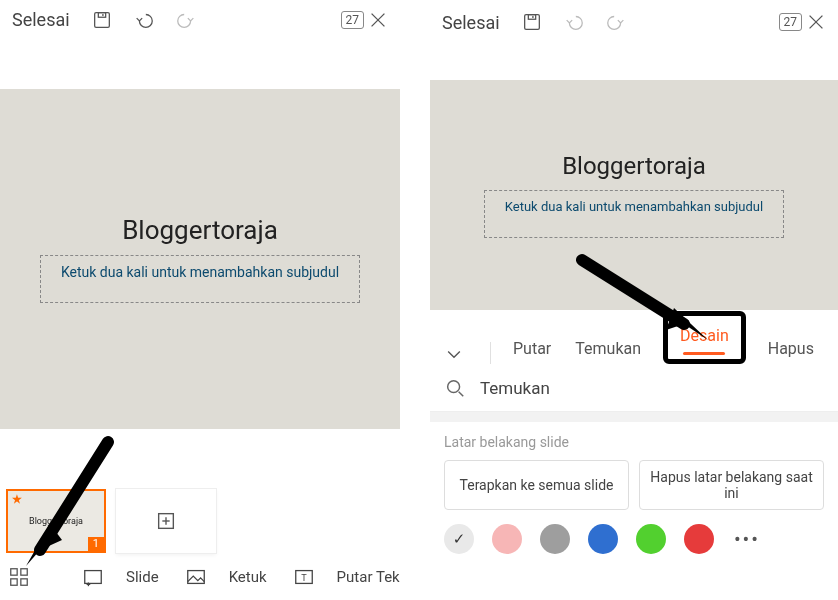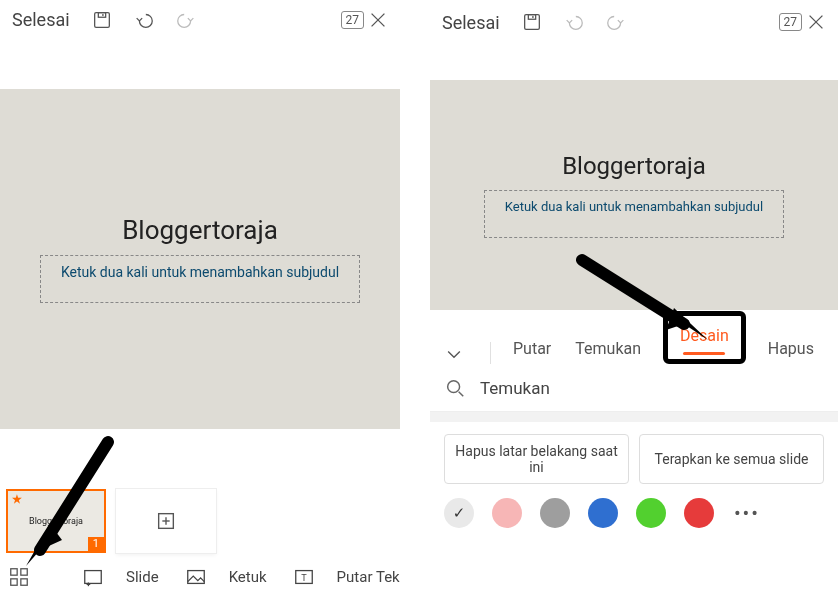--- a/index.html
+++ b/index.html
@@ -497,23 +497,24 @@
     <svg viewBox="0 0 24 24">
         <circle cx="10.5" cy="10.5" r="6.5"></circle>
         <line x1="16" y1="16" x2="21" y2="21"></line>
       </svg>
     <span class="text">Temukan</span>
   </div>
 
   <div class="sep-band"></div>
 
   <div class="section">
+    <div class="section-title">Latar belakang slide</div>
     <div class="btn-row">
+      <div class="opt-btn">Terapkan ke semua slide</div>
       <div class="opt-btn">Hapus latar belakang saat ini</div>
-      <div class="opt-btn">Terapkan ke semua slide</div>
     </div>
   </div>
 
 
   <div class="swatch-row">
 
   <div class="swatch selected" style="background: rgb(233, 233, 233);"></div>
       <div class="swatch" style="background: rgb(247, 182, 182);"></div>
       <div class="swatch" style="background: rgb(158, 158, 158);"></div>
       <div class="swatch" style="background: rgb(47, 111, 208);"></div>

